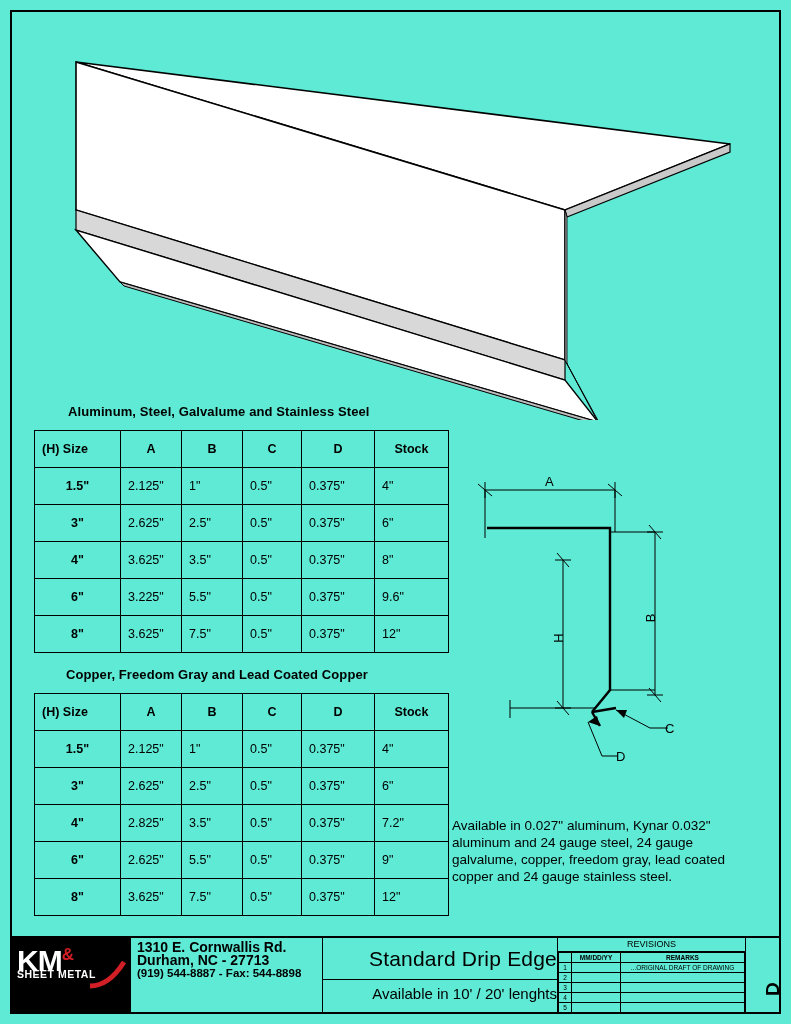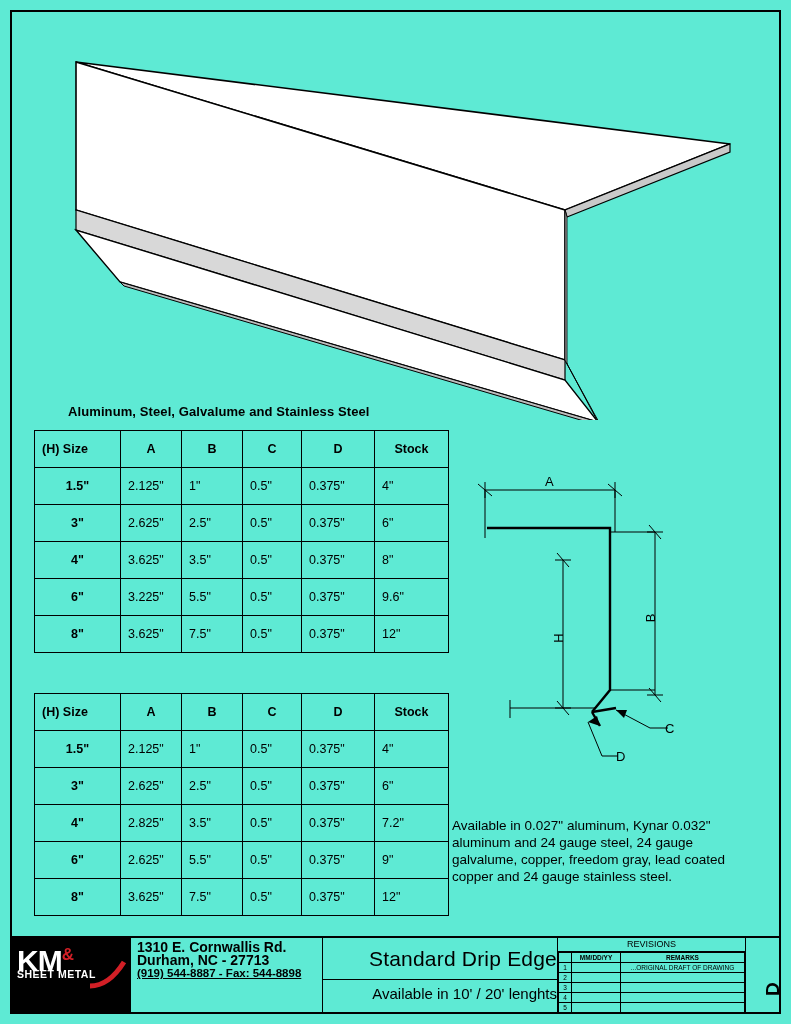--- a/index.html
+++ b/index.html
@@ -148,21 +148,21 @@
     width: 192px;
     border-right: 1.5px solid #000;
     padding: 3px 0 8px 6px;
     box-sizing: border-box;
     font-size: 11.5px;
     line-height: 13px;
     font-weight: bold;
   }
   #addr-cell .line1 { font-size: 14px; }
   #addr-cell .line2 { font-size: 14px; }
-  #addr-cell .line3 { font-size: 11.5px; text-decoration: underline; }
+  #addr-cell .line3 { font-size: 11.5px; }
   #addr-cell .line4 { font-size: 10px; font-weight: normal; }
   #name-cell {
     width: 235px;
     border-right: 1.5px solid #000;
     text-align: right;
     box-sizing: border-box;
   }
   #part-name {
     font-size: 21px;
     padding-top: 9px;
@@ -289,20 +289,21 @@
         <td class="sz">8"</td>
         <td class="pad">3.625"</td>
         <td class="pad">7.5"</td>
         <td class="pad">0.5"</td>
         <td class="pad">0.375"</td>
         <td class="pad">12"</td>
       </tr>
     </tbody>
   </table>
 
+  <div class="table-title" style="left:66px; top:667px;">Copper, Freedom Gray and Lead Coated Copper</div>
   <table class="spec" style="left:34px; top:693px;">
     <thead>
       <tr>
         <th class="pad c-size" style="text-align:left">(H) Size</th>
         <th class="c-a">A</th>
         <th class="c-b">B</th>
         <th class="c-c">C</th>
         <th class="c-d">D</th>
         <th class="c-stock">Stock</th>
       </tr>

